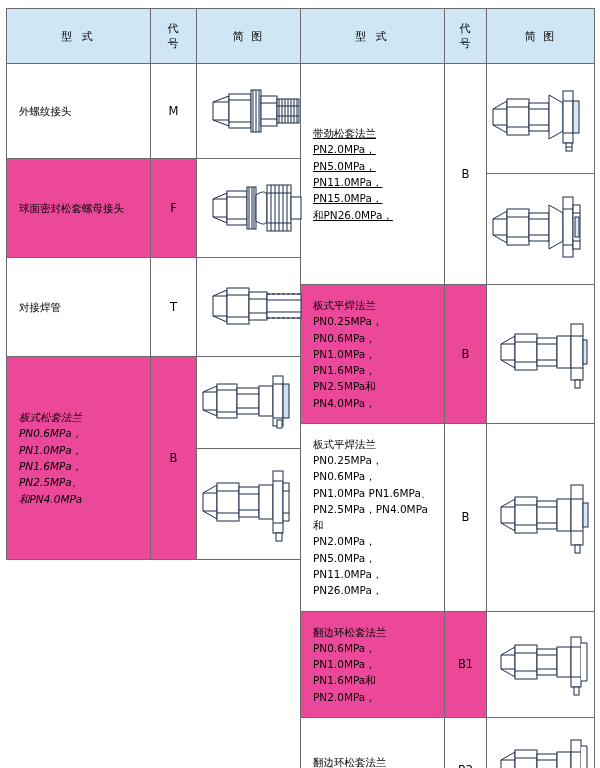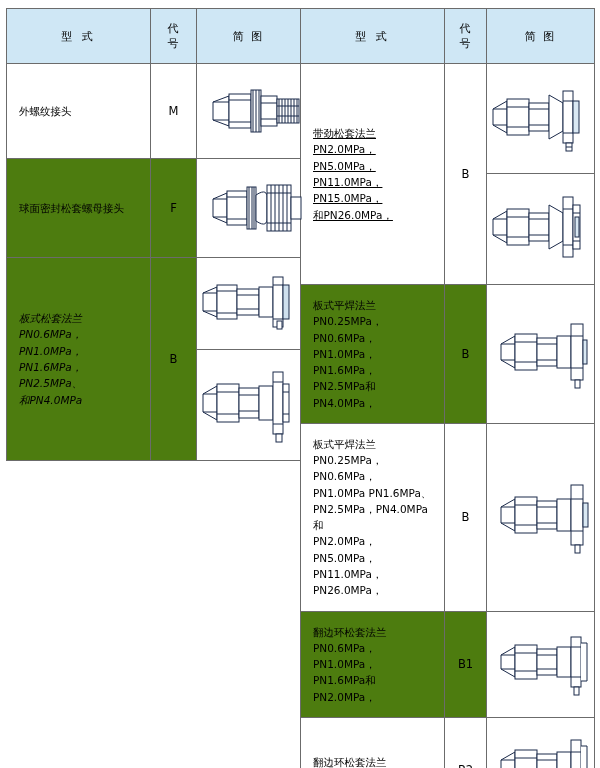--- a/index.html
+++ b/index.html
@@ -67,21 +67,21 @@
     vertical-align: middle;
     font-size: 11.5px;
     color: #000;
   }
   td.fig {
     background: #fff;
     text-align: center;
     vertical-align: middle;
     padding: 2px;
   }
-  .yellow { background: #4d7c0f; }
+  .yellow { background: #ec4899; }
   .white { background: #ffffff; }
   svg { display: block; margin: 0 auto; }
 </style>
 </head>
 <body>
 
 <div class="page">
 
 
   <table class="main">
@@ -142,20 +142,40 @@
                     <rect x="58" y="14" width="24" height="46" fill="#fff"></rect>
                     <path d="M58,22 L82,22 M58,52 L82,52 M62,14 L62,60 M66,14 L66,60 M70,14 L70,60 M74,14 L74,60 M78,14 L78,60"></path>
                     <rect x="82" y="26" width="10" height="22" fill="#fff"></rect>
                   </g>
                 </svg>
               </td>
             </tr>
 
 
 
+            <tr style="height:94px;">
+              <td class="name white center-v">对接焊管</td>
+              <td class="code white">T</td>
+              <td class="fig">
+                <svg width="96" height="74" viewBox="0 0 96 74">
+                  <g fill="none" stroke="#1b2a4a" stroke-width="1">
+                    <path d="M4,26 L18,20 L18,52 L4,46 Z" fill="#fff"></path>
+                    <path d="M4,26 L18,26 M4,46 L18,46"></path>
+                    <rect x="18" y="18" width="22" height="36" fill="#fff"></rect>
+                    <path d="M18,25 L40,25 M18,47 L40,47"></path>
+                    <rect x="40" y="22" width="18" height="28" fill="#fff"></rect>
+                    <path d="M40,29 L58,29 M40,43 L58,43"></path>
+                    <rect x="58" y="24" width="34" height="24" fill="#fff"></rect>
+                    <path d="M58,30 L92,30 M58,42 L92,42"></path>
+                    <path d="M58,24 L92,24" stroke-dasharray="3,2"></path>
+                    <path d="M58,48 L92,48" stroke-dasharray="3,2"></path>
+                  </g>
+                </svg>
+              </td>
+            </tr>
 
             <tr>
               <td class="name yellow center-v" style="white-space:pre-line;font-style:italic;">板式松套法兰
 PN0.6MPa，PN1.0MPa，
 PN1.6MPa，PN2.5MPa、
 和PN4.0MPa</td>
               <td class="code yellow">B</td>
               <td class="fig" style="padding:0;">
                 <div style="border-bottom:1px solid #6b6b6b; height:92px; display:flex; align-items:center; justify-content:center;">
                   <svg width="96" height="78" viewBox="0 0 96 78">

